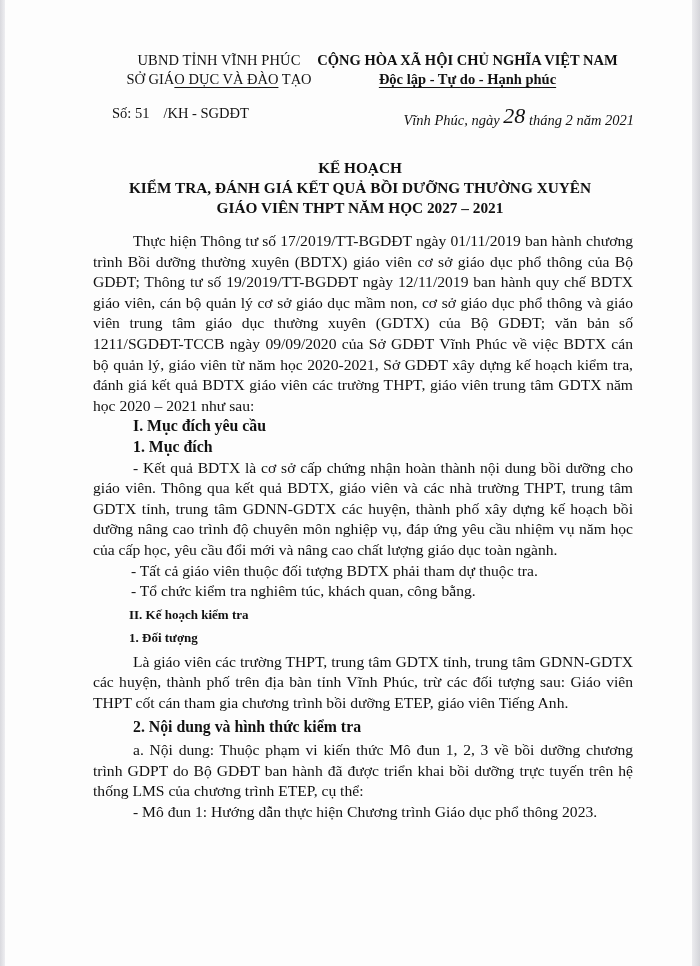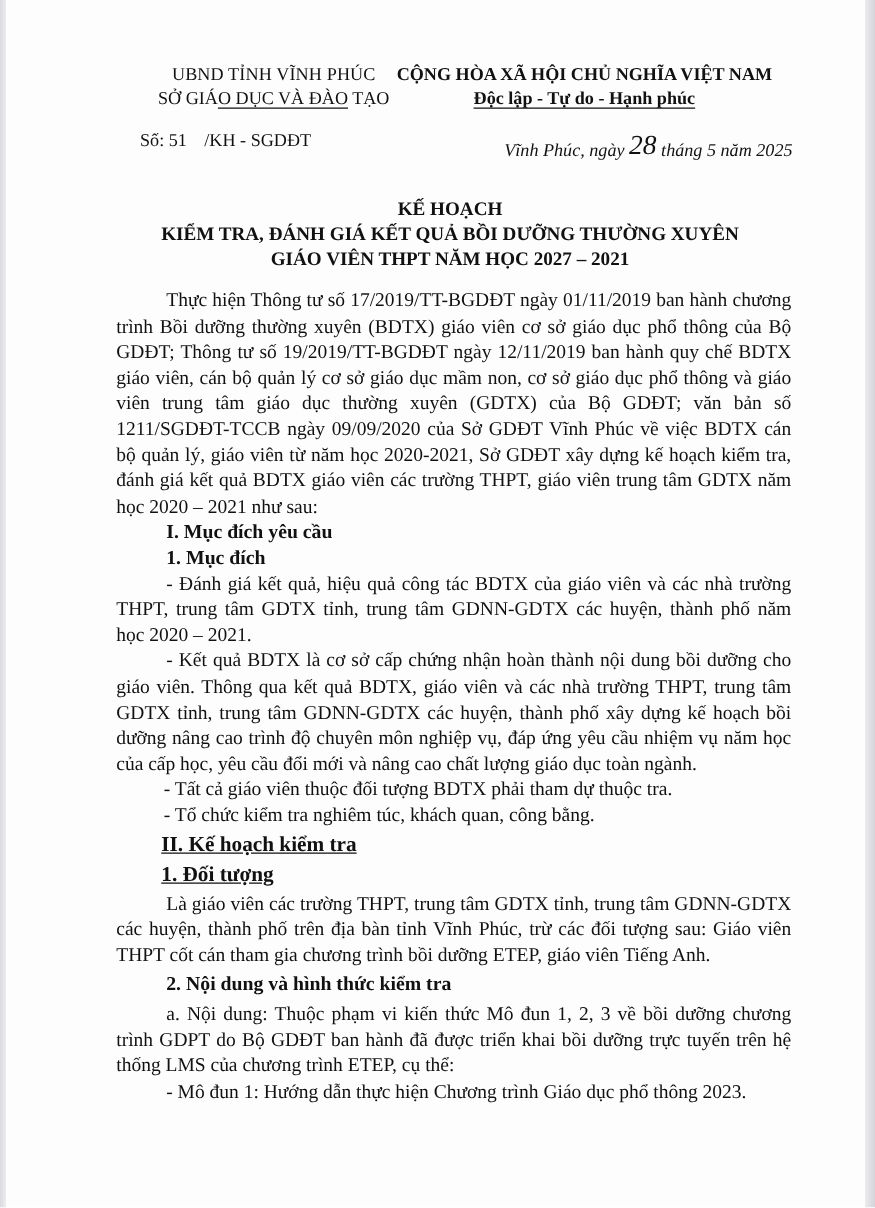--- a/index.html
+++ b/index.html
@@ -50,21 +50,21 @@
       position: absolute; left: 40px; top: 158px; width: 640px;
       text-align: center; font-weight: bold; font-size: 15.3px; line-height: 20px;
     }
     .body-text {
       position: absolute; left: 93px; top: 231px; width: 540px;
       font-size: 15.6px; line-height: 20.6px;
     }
     .body-text p { margin: 0; text-align: justify; }
     .indent { text-indent: 40px; }
     .h { font-weight: bold; padding-left: 40px; margin: 0; font-size: 15.8px; line-height: 20.6px; }
-    .h2 { font-weight: bold; padding-left: 36px; margin: 0; font-size: 17px; line-height: 20.6px; text-decoration: underline; }
+    .h2 { font-weight: bold; padding-left: 36px; margin: 0; font-size: 13px; line-height: 20.6px; }
     .dash { padding-left: 38px; margin: 0; }
     .sp { margin-top: 3px !important; }
   </style>
 </head>
 <body>
 
 <div class="edge-left"></div>
 <div class="page"></div>
 <div class="edge-right"></div>
 
@@ -78,34 +78,33 @@
   <div><span class="ul">Độc lập - Tự do - Hạnh phúc</span></div>
 </div>
 
 <div class="ref">
   <span>Số: 51</span><span class="gap"></span><span>/KH - SGDĐT</span>
 </div>
 
 <div class="date">
   <span>Vĩnh Phúc, ngày</span>
   <span class="day">28</span>
-  <span>tháng 5 năm 2025</span>
+  <span>tháng 2 năm 2021</span>
 </div>
 
 <div class="title">
   <div>KẾ HOẠCH</div>
   <div>KIỂM TRA, ĐÁNH GIÁ KẾT QUẢ BỒI DƯỠNG THƯỜNG XUYÊN</div>
   <div>GIÁO VIÊN THPT NĂM HỌC 2027 – 2021</div>
 </div>
 
 <div class="body-text">
   <p class="indent">Thực hiện Thông tư số 17/2019/TT-BGDĐT ngày 01/11/2019 ban hành chương trình Bồi dưỡng thường xuyên (BDTX) giáo viên cơ sở giáo dục phổ thông của Bộ GDĐT; Thông tư số 19/2019/TT-BGDĐT ngày 12/11/2019 ban hành quy chế BDTX giáo viên, cán bộ quản lý cơ sở giáo dục mầm non, cơ sở giáo dục phổ thông và giáo viên trung tâm giáo dục thường xuyên (GDTX) của Bộ GDĐT; văn bản số 1211/SGDĐT-TCCB ngày 09/09/2020 của Sở GDĐT Vĩnh Phúc về việc BDTX cán bộ quản lý, giáo viên từ năm học 2020-2021, Sở GDĐT xây dựng kế hoạch kiểm tra, đánh giá kết quả BDTX giáo viên các trường THPT, giáo viên trung tâm GDTX  năm học 2020 – 2021 như sau:</p>
   <p class="h">I. Mục đích yêu cầu</p>
   <p class="h">1. Mục đích</p>
-  <p class="indent">-  Đánh giá kết quả, hiệu quả công tác BDTX của giáo viên và các nhà trường THPT, trung tâm GDTX tỉnh, trung tâm GDNN-GDTX các huyện, thành phố năm học 2020 – 2021.</p>
   <p class="indent">- Kết quả BDTX là cơ sở cấp chứng nhận hoàn thành nội dung bồi dưỡng cho giáo viên. Thông qua kết quả BDTX, giáo viên và các nhà trường THPT, trung tâm GDTX tỉnh, trung tâm GDNN-GDTX các huyện, thành phố xây dựng kế hoạch bồi dưỡng nâng cao trình độ chuyên môn nghiệp vụ, đáp ứng yêu cầu nhiệm vụ năm học của cấp học, yêu cầu đổi mới và nâng cao chất lượng giáo dục toàn ngành.</p>
   <p class="dash">- Tất cả giáo viên thuộc đối tượng BDTX phải tham dự thuộc tra.</p>
   <p class="dash">- Tổ chức kiểm tra nghiêm túc, khách quan, công bằng.</p>
   <p class="h2 sp">II. Kế hoạch kiểm tra</p>
   <p class="h2 sp">1. Đối tượng</p>
   <p class="indent sp">Là giáo viên các trường THPT, trung tâm GDTX tỉnh, trung tâm GDNN-GDTX các huyện, thành phố trên địa bàn tỉnh Vĩnh Phúc, trừ các đối tượng sau: Giáo viên THPT cốt cán tham gia chương trình bồi dưỡng ETEP, giáo viên Tiếng Anh.</p>
   <p class="h sp">2. Nội dung và hình thức kiểm tra</p>
   <p class="indent sp">a. Nội dung: Thuộc phạm vi kiến thức Mô đun 1, 2, 3 về bồi dưỡng chương trình GDPT do Bộ GDĐT ban hành đã được triển khai bồi dưỡng trực tuyến trên hệ thống LMS của chương trình ETEP, cụ thể:</p>
   <p class="indent">- Mô đun 1: Hướng dẫn thực hiện Chương trình Giáo dục phổ thông 2023.</p>
 </div>

